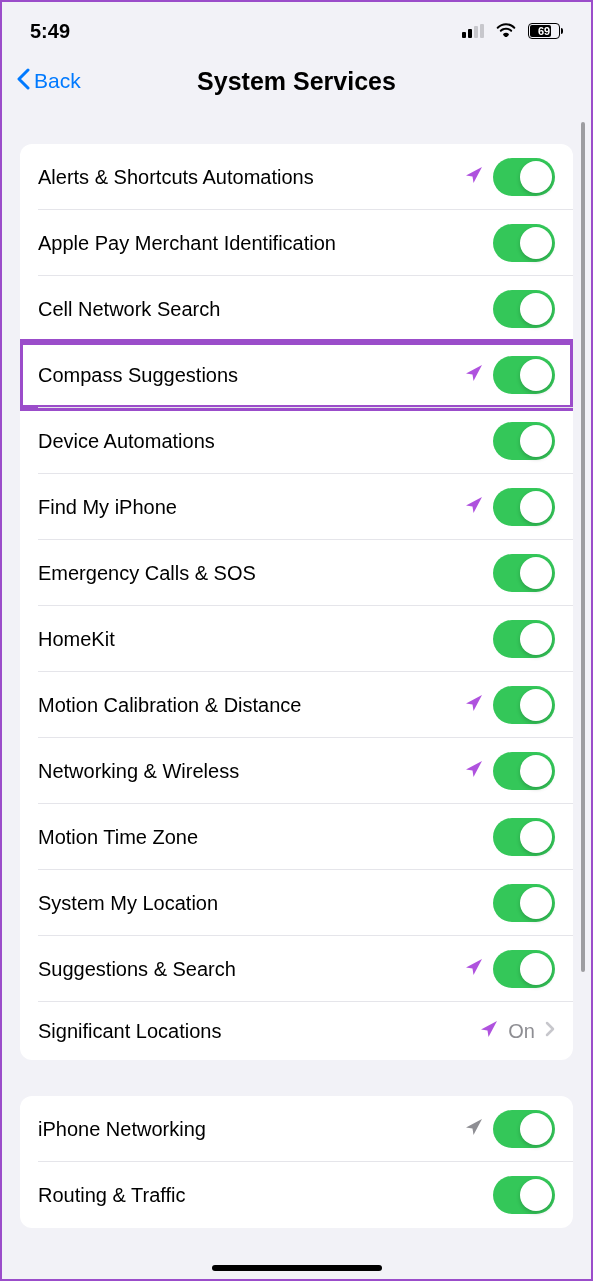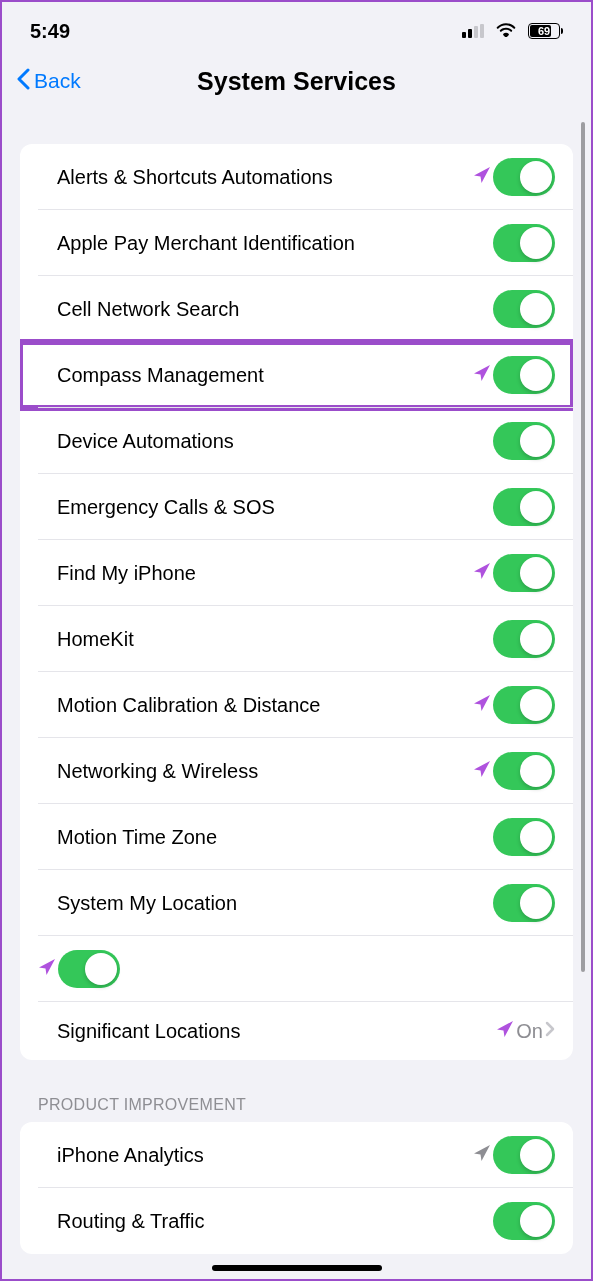--- a/index.html
+++ b/index.html
@@ -103,24 +103,24 @@
     }
     .row {
       display:flex;align-items:center;justify-content:space-between;
       padding:14px 18px;min-height:58px;position:relative;
     }
     .row:not(:last-child)::after{
       content:"";position:absolute;left:18px;right:0;bottom:0;
       height:1px;background:#e5e5ea;
     }
     .row-label {
-      font-size:20px;color:#000;margin-left:19px;
+      font-size:20px;color:#000;
     }
     .row-right {
-      display:flex;align-items:center;gap:2px;
+      display:flex;align-items:center;gap:10px;
     }
     .location-arrow svg{width:18px;height:18px}
     .loc-purple svg path{fill:#af52de}
     .loc-gray svg path{fill:#8e8e93}
     .toggle {
       width:62px;height:38px;background:#34c759;border-radius:19px;
       position:relative;flex-shrink:0;
     }
     .toggle::after{
       content:"";position:absolute;right:3px;top:3px;width:32px;height:32px;
@@ -197,50 +197,50 @@
             <div class="toggle"></div>
           </div>
         </div>
         <div class="row">
           <div class="row-label">Cell Network Search</div>
           <div class="row-right">
             <div class="toggle"></div>
           </div>
         </div>
         <div class="row highlight">
-          <div class="row-label">Compass Management</div>
+          <div class="row-label">Compass Suggestions</div>
           <div class="row-right">
             <span class="location-arrow loc-purple"><svg viewBox="0 0 18 18">
                 <path d="M1 9.5L17 1L8.5 17L7.5 10.5L1 9.5Z"></path>
               </svg></span>
             <div class="toggle"></div>
           </div>
         </div>
         <div class="row">
           <div class="row-label">Device Automations</div>
           <div class="row-right">
             <div class="toggle"></div>
           </div>
         </div>
         <div class="row">
+          <div class="row-label">Find My iPhone</div>
+          <div class="row-right">
+            <span class="location-arrow loc-purple"><svg viewBox="0 0 18 18">
+                <path d="M1 9.5L17 1L8.5 17L7.5 10.5L1 9.5Z"></path>
+              </svg></span>
+            <div class="toggle"></div>
+          </div>
+        </div>
+        <div class="row">
           <div class="row-label">Emergency Calls &amp; SOS</div>
           <div class="row-right">
             <div class="toggle"></div>
           </div>
         </div>
         <div class="row">
-          <div class="row-label">Find My iPhone</div>
-          <div class="row-right">
-            <span class="location-arrow loc-purple"><svg viewBox="0 0 18 18">
-                <path d="M1 9.5L17 1L8.5 17L7.5 10.5L1 9.5Z"></path>
-              </svg></span>
-            <div class="toggle"></div>
-          </div>
-        </div>
-        <div class="row">
           <div class="row-label">HomeKit</div>
           <div class="row-right">
             <div class="toggle"></div>
           </div>
         </div>
         <div class="row">
           <div class="row-label">Motion Calibration &amp; Distance</div>
           <div class="row-right">
             <span class="location-arrow loc-purple"><svg viewBox="0 0 18 18">
                 <path d="M1 9.5L17 1L8.5 17L7.5 10.5L1 9.5Z"></path>
@@ -263,20 +263,21 @@
             <div class="toggle"></div>
           </div>
         </div>
         <div class="row">
           <div class="row-label">System My Location</div>
           <div class="row-right">
             <div class="toggle"></div>
           </div>
         </div>
         <div class="row">
+          <div class="row-label">Suggestions &amp; Search</div>
           <div class="row-right">
             <span class="location-arrow loc-purple"><svg viewBox="0 0 18 18">
                 <path d="M1 9.5L17 1L8.5 17L7.5 10.5L1 9.5Z"></path>
               </svg></span>
             <div class="toggle"></div>
           </div>
         </div>
         <div class="row">
           <div class="row-label">Significant Locations</div>
           <div class="row-right">
@@ -285,24 +286,23 @@
               </svg></span>
             <span class="detail-text">On</span>
             <span class="chevron-right"><svg viewBox="0 0 10 16">
                 <path d="M2 2l6 6-6 6" stroke-width="2.5" fill="none" stroke-linecap="round" stroke-linejoin="round"></path>
               </svg></span>
           </div>
         </div>
       </div>
     </div>
     <div class="section">
-      <div class="section-header">PRODUCT IMPROVEMENT</div>
       <div class="list">
         <div class="row">
-          <div class="row-label">iPhone Analytics</div>
+          <div class="row-label">iPhone Networking</div>
           <div class="row-right">
             <span class="location-arrow loc-gray"><svg viewBox="0 0 18 18">
                 <path d="M1 9.5L17 1L8.5 17L7.5 10.5L1 9.5Z"></path>
               </svg></span>
             <div class="toggle"></div>
           </div>
         </div>
         <div class="row">
           <div class="row-label">Routing &amp; Traffic</div>
           <div class="row-right">

